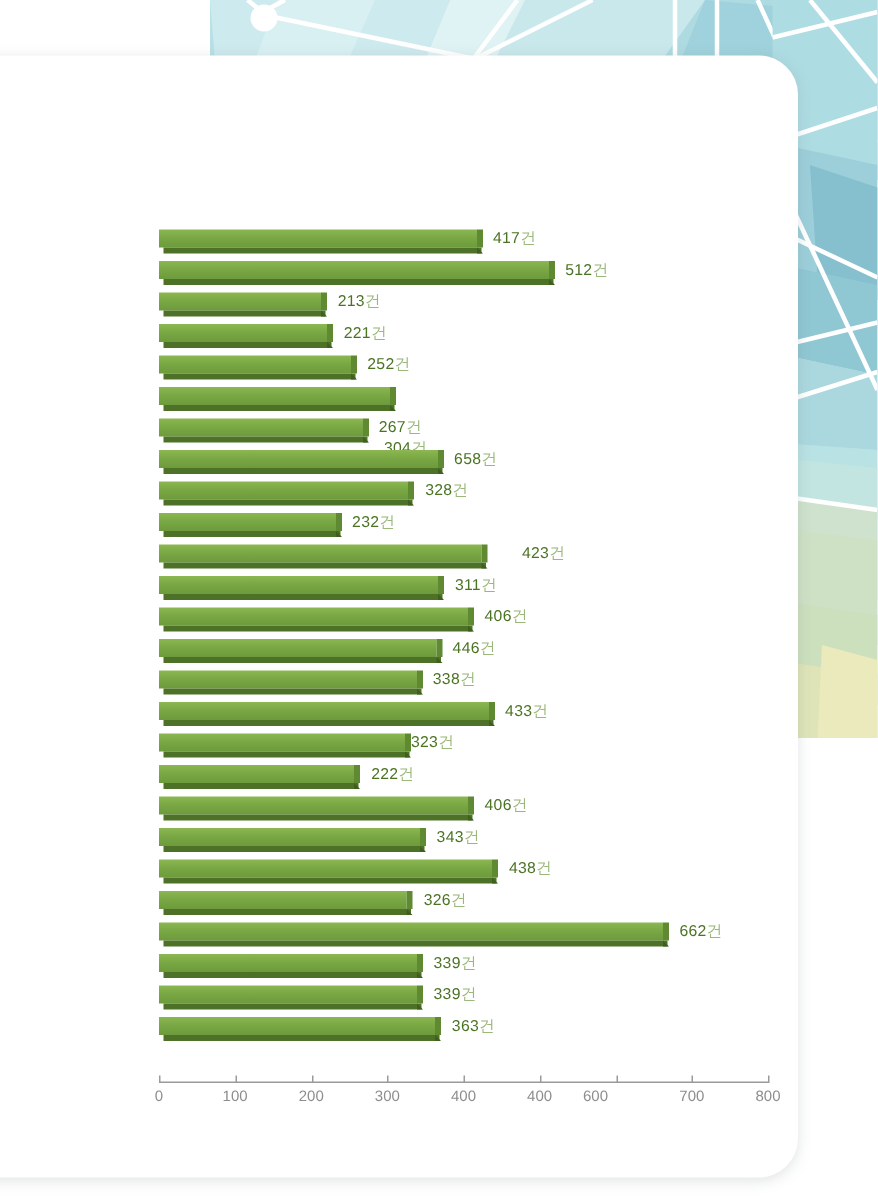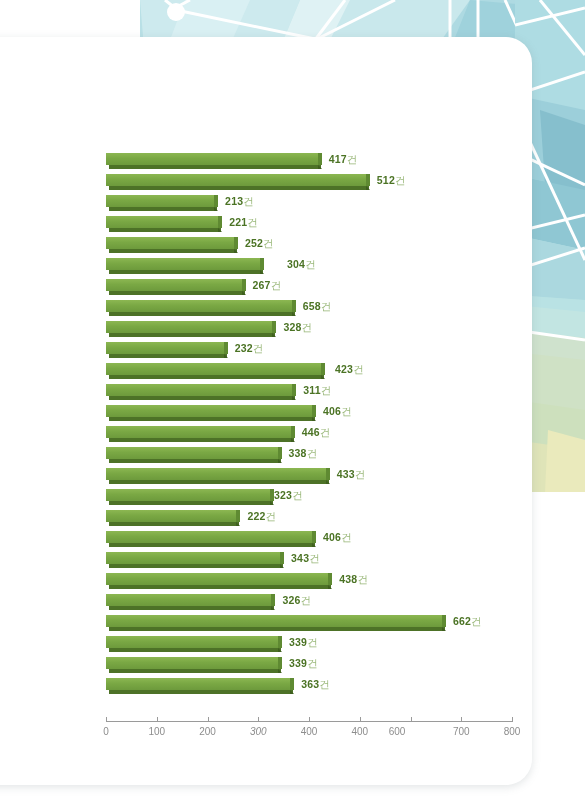--- a/index.html
+++ b/index.html
@@ -93,21 +93,21 @@
   }
 
   .val-label {
     position: absolute;
     top: -1px;
     font-size: 10.5px;
     white-space: nowrap;
     line-height: 14px;
   }
   .val-num {
-    font-weight: bold;
+    font-weight: normal;
     color: #4b7324;
     letter-spacing: 0.2px;
   }
   .val-unit {
     color: #9ab87a;
     font-weight: normal;
   }
 
   
   #axis {
@@ -265,21 +265,21 @@
         </div>
         <div class="val-label" style="left: 244.89px;"><span class="val-num">252</span><span class="val-unit">건</span></div>
       </div>
       <div class="row" style="top: 258px;">
         <div class="bar-wrap" style="width: 158.28px;">
           <div class="bar-top" style="width: 154.28px;"></div>
           <div class="bar-bottom" style="width: 154.28px;"></div>
           <div class="bar-cap" style="left: 154.28px;"></div>
           <div class="bar-cap-tri" style="left: 154.28px; top: 12px;"></div>
         </div>
-        <div class="val-label" style="left: 287px;"><span class="val-num">304</span><span class="val-unit">건</span></div>
+        <div class="val-label" style="left: 256px; margin-top: 35px;"><span class="val-num">304</span><span class="val-unit">건</span></div>
       </div>
       <div class="row" style="top: 279px;">
         <div class="bar-wrap" style="width: 139.502px;">
           <div class="bar-top" style="width: 135.502px;"></div>
           <div class="bar-bottom" style="width: 135.502px;"></div>
           <div class="bar-cap" style="left: 135.502px;"></div>
           <div class="bar-cap-tri" style="left: 135.502px; top: 12px;"></div>
         </div>
         <div class="val-label" style="left: 252.502px;"><span class="val-num">267</span><span class="val-unit">건</span></div>
       </div>
@@ -310,21 +310,21 @@
         </div>
         <div class="val-label" style="left: 234.74px;"><span class="val-num">232</span><span class="val-unit">건</span></div>
       </div>
       <div class="row" style="top: 363px;">
         <div class="bar-wrap" style="width: 218.672px;">
           <div class="bar-top" style="width: 214.672px;"></div>
           <div class="bar-bottom" style="width: 214.672px;"></div>
           <div class="bar-cap" style="left: 214.672px;"></div>
           <div class="bar-cap-tri" style="left: 214.672px; top: 12px;"></div>
         </div>
-        <div class="val-label" style="left: 335px; text-align: right;"><span class="val-num">423</span><span class="val-unit">건</span></div>
+        <div class="val-label" style="left: 348px; text-align: right;"><span class="val-num">423</span><span class="val-unit">건</span></div>
       </div>
       <div class="row" style="top: 384px;">
         <div class="bar-wrap" style="width: 190.252px;">
           <div class="bar-top" style="width: 186.252px;"></div>
           <div class="bar-bottom" style="width: 186.252px;"></div>
           <div class="bar-cap" style="left: 186.252px;"></div>
           <div class="bar-cap-tri" style="left: 186.252px; top: 12px;"></div>
         </div>
         <div class="val-label" style="left: 303.252px;"><span class="val-num">311</span><span class="val-unit">건</span></div>
       </div>
@@ -459,21 +459,21 @@
   <div id="axis">
     <div id="axis-line"></div>
     <div id="ticks">
         <div class="tick" style="left: 0px;"></div>
         <div class="tick-label" style="left: 0px;">0</div>
         <div class="tick" style="left: 50.75px;"></div>
         <div class="tick-label" style="left: 50.75px;">100</div>
         <div class="tick" style="left: 101.5px;"></div>
         <div class="tick-label" style="left: 101.5px;">200</div>
         <div class="tick" style="left: 152.25px;"></div>
-        <div class="tick-label" style="left: 152.25px; font-style: italic;">300</div>
+        <div class="tick-label" style="left: 152.25px;">300</div>
         <div class="tick" style="left: 203px;"></div>
         <div class="tick-label" style="left: 203px;">400</div>
         <div class="tick" style="left: 253.75px;"></div>
         <div class="tick-label" style="left: 253.75px;">400</div>
         <div class="tick" style="left: 304.5px;"></div>
         <div class="tick-label" style="left: 291px;">600</div>
         <div class="tick" style="left: 355.25px;"></div>
         <div class="tick-label" style="left: 355.25px;">700</div>
         <div class="tick" style="left: 406px;"></div>
         <div class="tick-label" style="left: 406px;">800</div>

